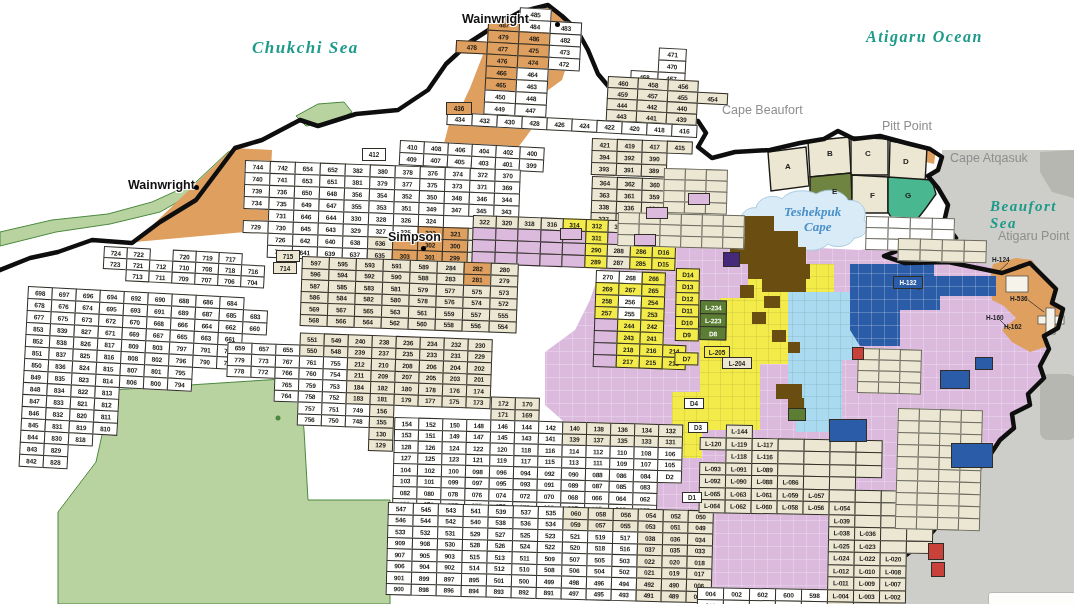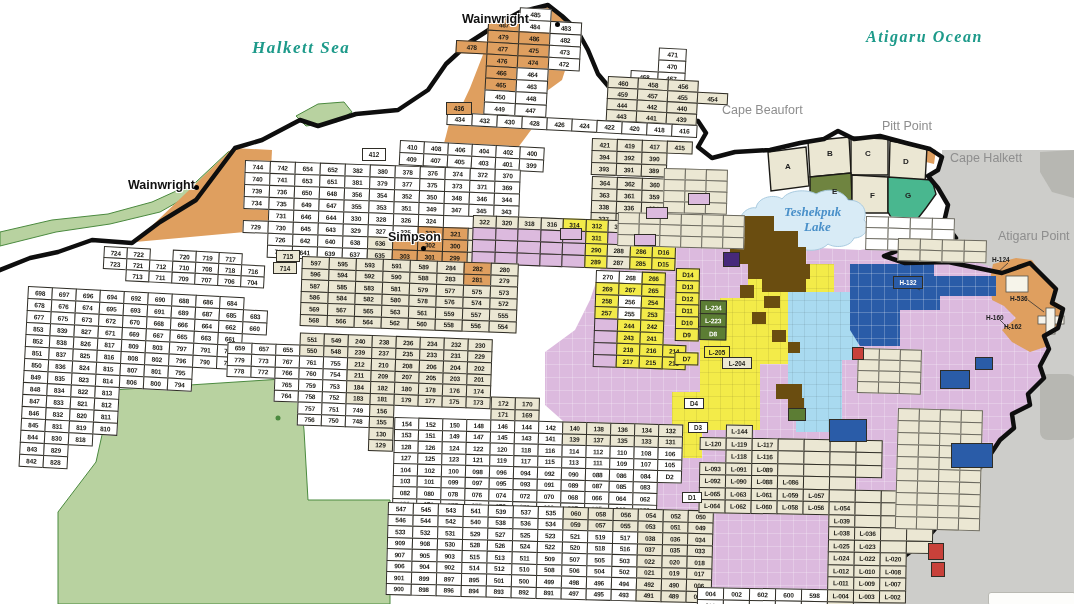--- a/index.html
+++ b/index.html
@@ -1547,33 +1547,34 @@
       <div class="single" style="left: 646px; top: 207px; width: 22px; height: 12px; background: rgb(220, 186, 222);"></div>
       <div class="single" style="left: 634px; top: 234px; width: 22px; height: 12px; background: rgb(220, 186, 222);"></div>
       <div class="single" style="left: 560px; top: 228px; width: 22px; height: 12px; background: rgb(220, 186, 222);"></div>
       <div class="single lt" style="left: 940px; top: 370px; width: 30px; height: 19px; background: rgb(42, 92, 168);"></div>
       <div class="single lt" style="left: 975px; top: 357px; width: 18px; height: 13px; background: rgb(42, 92, 168);"></div>
       <div class="single lt" style="left: 951px; top: 443px; width: 42px; height: 25px; background: rgb(42, 92, 168);"></div>
       <div class="single lt" style="left: 829px; top: 419px; width: 38px; height: 23px; background: rgb(42, 92, 168);"></div>
       <div class="single lt" style="left: 788px; top: 408px; width: 18px; height: 13px; background: rgb(92, 125, 52);"></div>
     </div>
   <div id="labels">
-      <div class="sea" style="left: 252px; top: 38px; font-size: 17px; color: rgb(29, 154, 138);">Halkett Sea</div>
+      <div class="sea" style="left: 252px; top: 38px; font-size: 17px; color: rgb(29, 154, 138);">Chukchi Sea</div>
       <div class="sea" style="left: 866px; top: 28px; font-size: 16px; color: rgb(29, 154, 138);">Atigaru Ocean</div>
+      <div class="sea" style="left: 990px; top: 198px; font-size: 15px; color: rgb(29, 154, 138);">Beaufort Sea</div>
       <div class="laketxt" style="left: 784px; top: 204px; font-size: 13px; color: rgb(74, 144, 201);">Teshekpuk</div>
-      <div class="laketxt" style="left: 804px; top: 219px; font-size: 13px; color: rgb(74, 144, 201);">Lake</div>
+      <div class="laketxt" style="left: 804px; top: 219px; font-size: 13px; color: rgb(74, 144, 201);">Cape</div>
       <div class="town" style="left: 462px; top: 12px;">Wainwright</div>
       <div class="dot" style="left: 555px; top: 22px;"></div>
       <div class="town" style="left: 128px; top: 178px;">Wainwright</div>
       <div class="dot" style="left: 194px; top: 185px;"></div>
       <div class="town" style="left: 388px; top: 230px;">Simpson</div>
       <div class="dot" style="left: 421px; top: 246px;"></div>
       <div class="place" style="left: 722px; top: 103px;">Cape Beaufort</div>
       <div class="place" style="left: 882px; top: 119px;">Pitt Point</div>
-      <div class="place" style="left: 950px; top: 151px;">Cape Halkett</div>
+      <div class="place" style="left: 950px; top: 151px;">Cape Atqasuk</div>
       <div class="place" style="left: 998px; top: 229px;">Atigaru Point</div>
       <div class="tinylab" style="left: 992px; top: 256px;">H-124</div>
       <div class="tinylab" style="left: 1010px; top: 295px;">H-536</div>
       <div class="tinylab" style="left: 986px; top: 314px;">H-160</div>
       <div class="tinylab" style="left: 1004px; top: 323px;">H-162</div>
       <div class="letter" style="left: 785px; top: 162px;">A</div>
       <div class="letter" style="left: 827px; top: 149px;">B</div>
       <div class="letter" style="left: 865px; top: 149px;">C</div>
       <div class="letter" style="left: 903px; top: 157px;">D</div>
       <div class="letter" style="left: 832px; top: 187px;">E</div>

